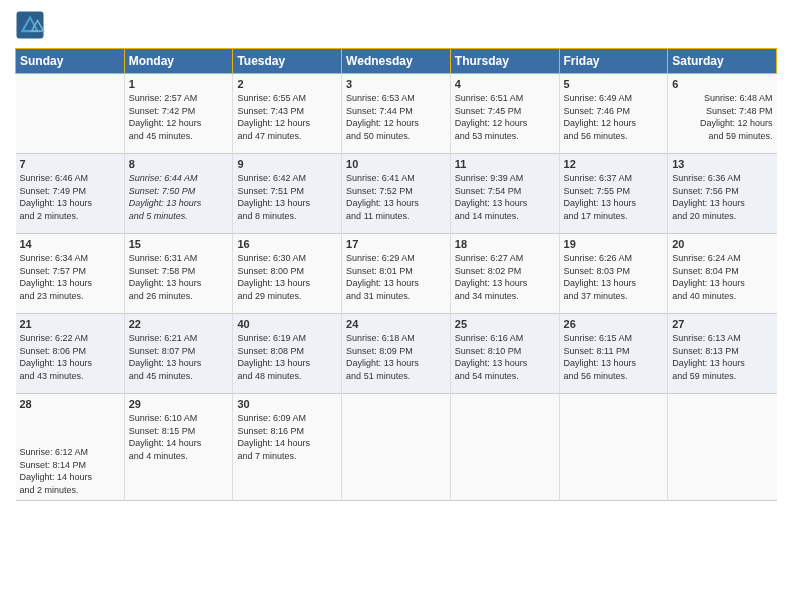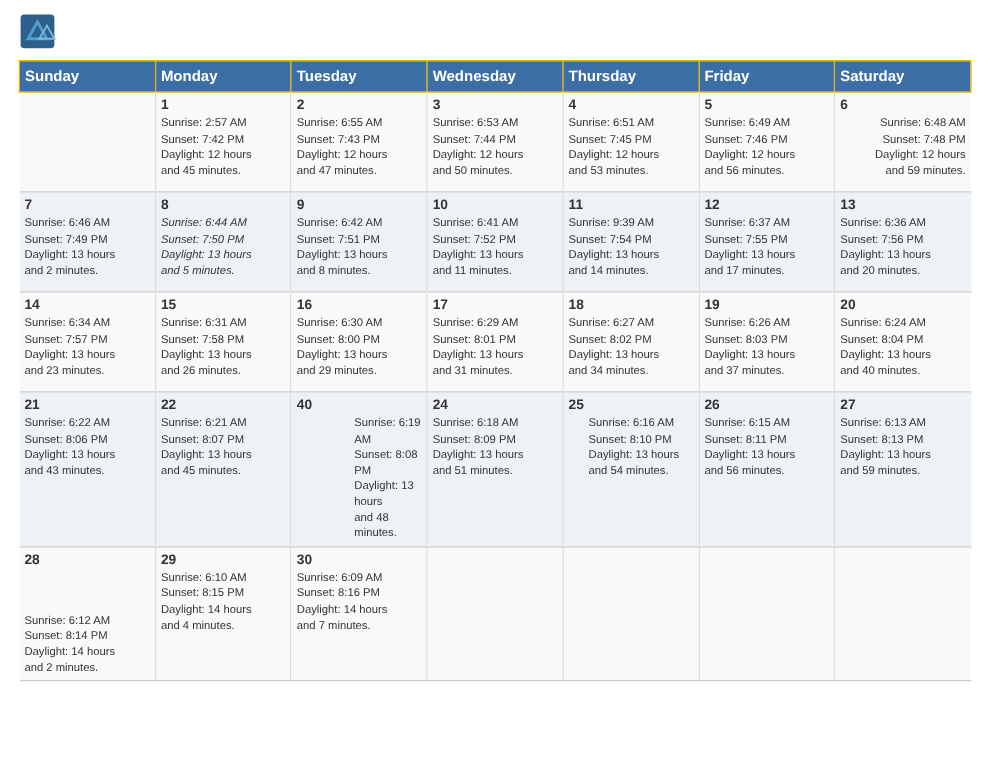--- a/index.html
+++ b/index.html
@@ -291,35 +291,35 @@
           </td>
           <td>
             <span class="day-num">22</span>
             <div class="cell-content" style="white-space: pre-line;">Sunrise: 6:21 AM
 Sunset: 8:07 PM
 Daylight: 13 hours
 and 45 minutes.</div>
           </td>
           <td>
             <span class="day-num">40</span>
-            <div class="cell-content" style="white-space: pre-line; margin-left: 46px;">Sunrise: 6:19 AM
+            <div class="cell-content" style="white-space: pre-line;">Sunrise: 6:19 AM
 Sunset: 8:08 PM
 Daylight: 13 hours
 and 48 minutes.</div>
           </td>
           <td>
             <span class="day-num">24</span>
             <div class="cell-content" style="white-space: pre-line;">Sunrise: 6:18 AM
 Sunset: 8:09 PM
 Daylight: 13 hours
 and 51 minutes.</div>
           </td>
           <td>
             <span class="day-num">25</span>
-            <div class="cell-content" style="white-space: pre-line; margin-left: 16px;">Sunrise: 6:16 AM
+            <div class="cell-content" style="white-space: pre-line;">Sunrise: 6:16 AM
 Sunset: 8:10 PM
 Daylight: 13 hours
 and 54 minutes.</div>
           </td>
           <td>
             <span class="day-num">26</span>
             <div class="cell-content" style="white-space: pre-line;">Sunrise: 6:15 AM
 Sunset: 8:11 PM
 Daylight: 13 hours
 and 56 minutes.</div>

